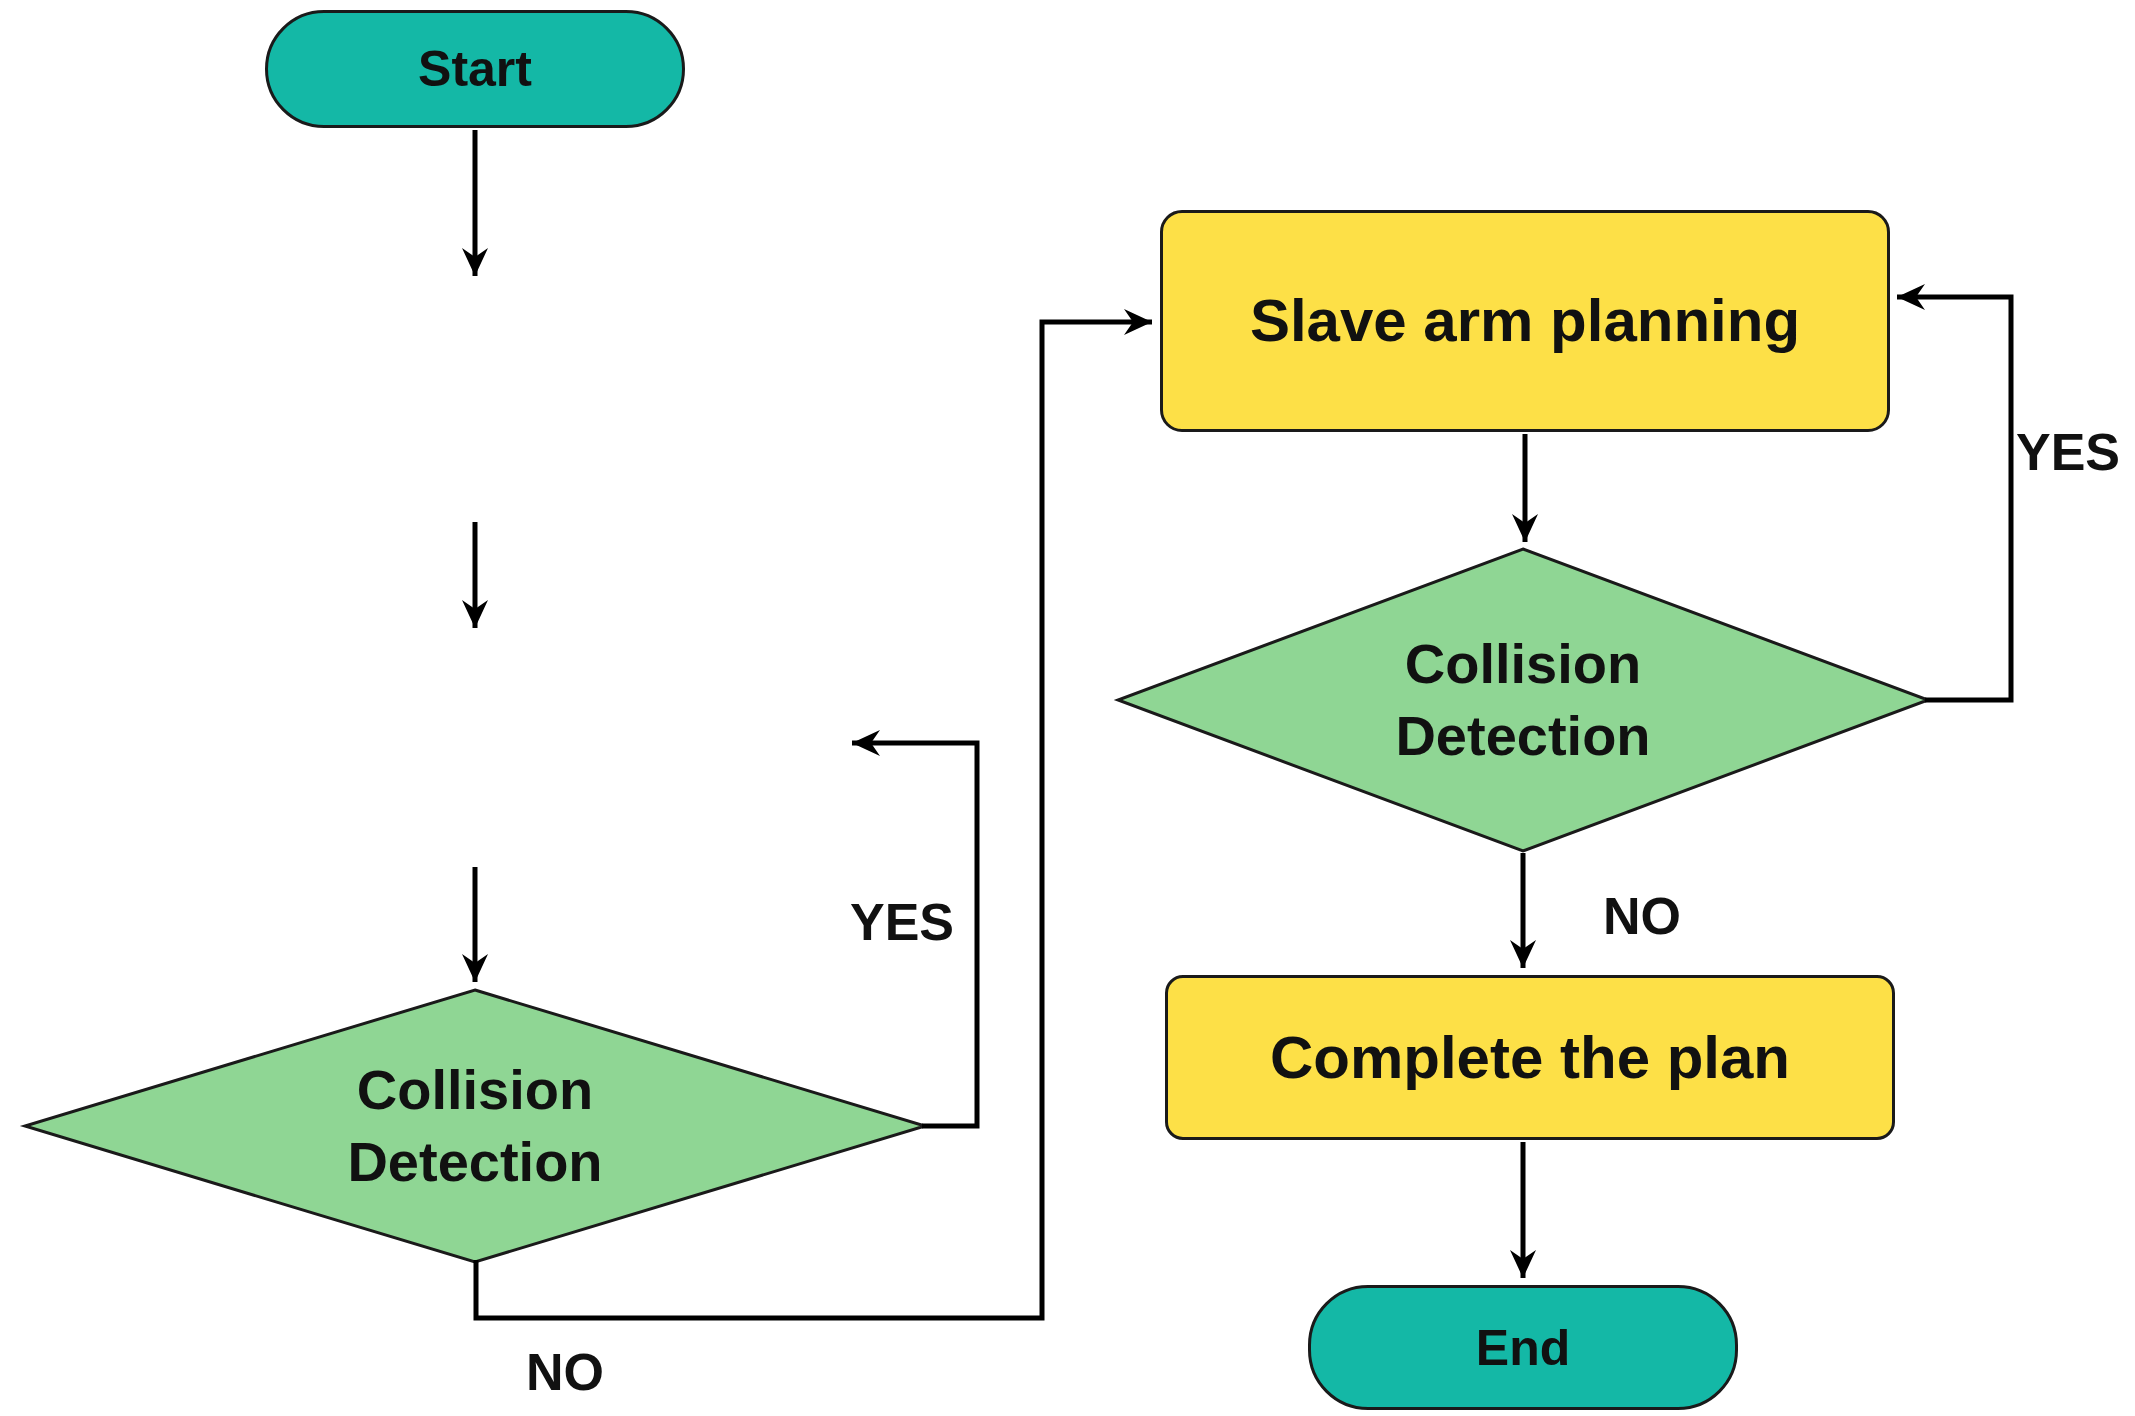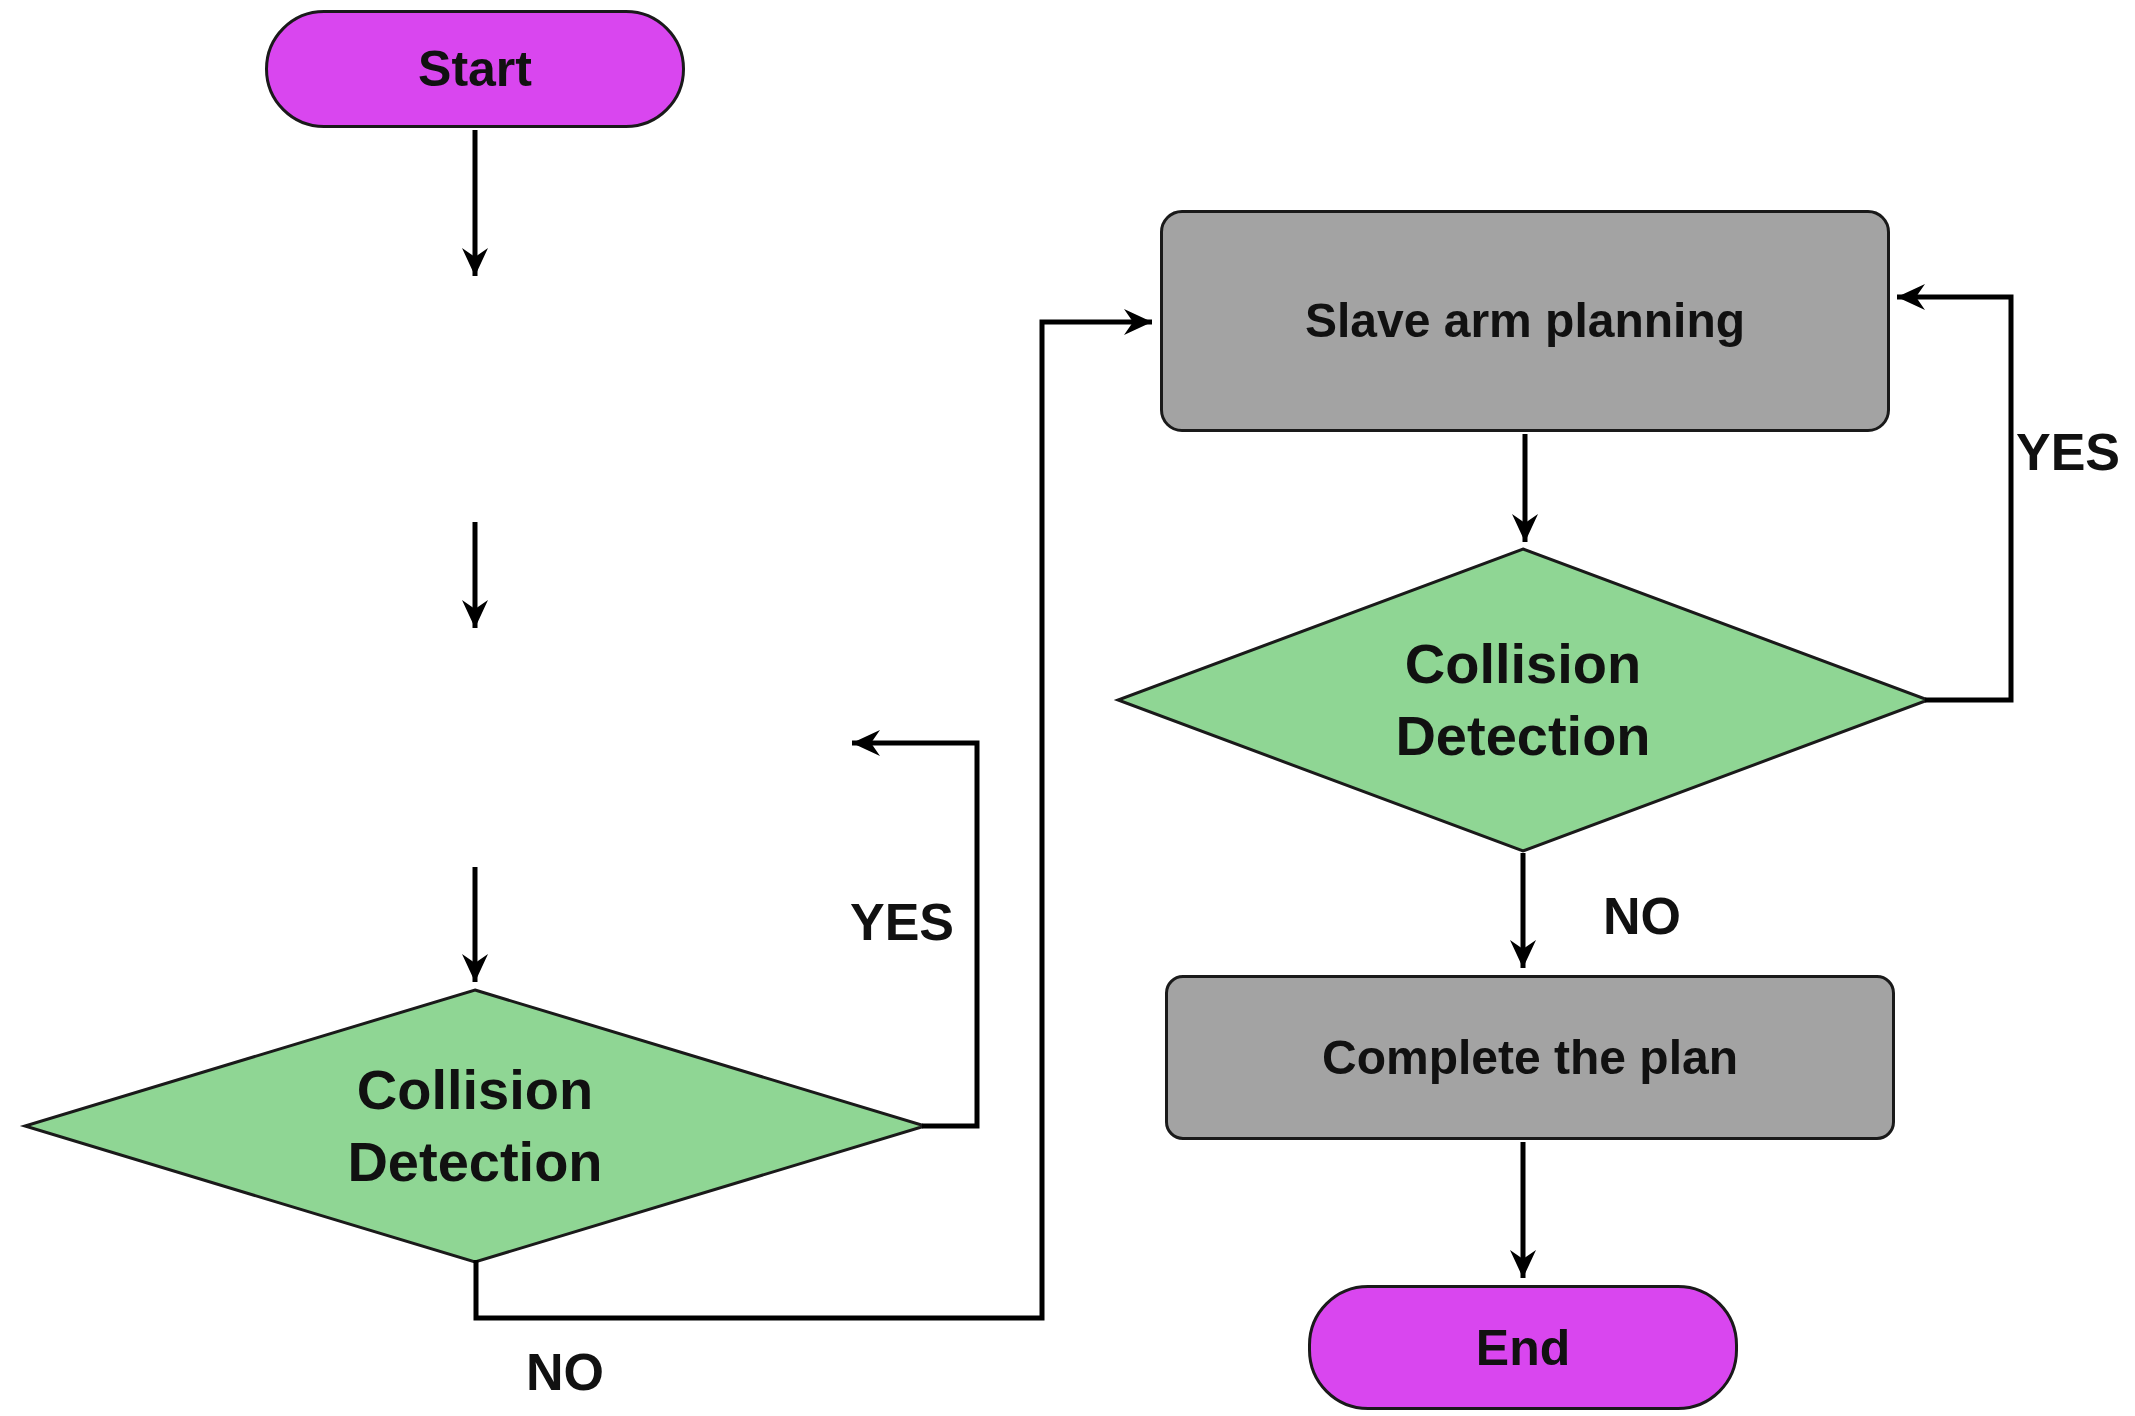--- a/index.html
+++ b/index.html
@@ -15,33 +15,33 @@
   .node{
     position:absolute;
     display:flex;align-items:center;justify-content:center;
     text-align:center;
     font-weight:bold;
     box-sizing:border-box;
     border:3px solid #1a1a1a;
     line-height:1.32;
   }
   .terminator{
-    background:#d946ef;
+    background:#14b8a6;
     border-radius:60px;
     font-size:50px;
   }
   .io{
     background:#5BC3EA;
     border-radius:24px;
     font-size:51px;
   }
   .process{
-    background:#a3a3a3;
+    background:#fde047;
     border-radius:22px;
-    font-size:48px;
+    font-size:60px;
   }
   .diamond-label{
     position:absolute;
     transform:translate(-50%,-50%);
     text-align:center;
     font-weight:bold;
     font-size:56px;
     line-height:1.28;
     white-space:nowrap;
   }

